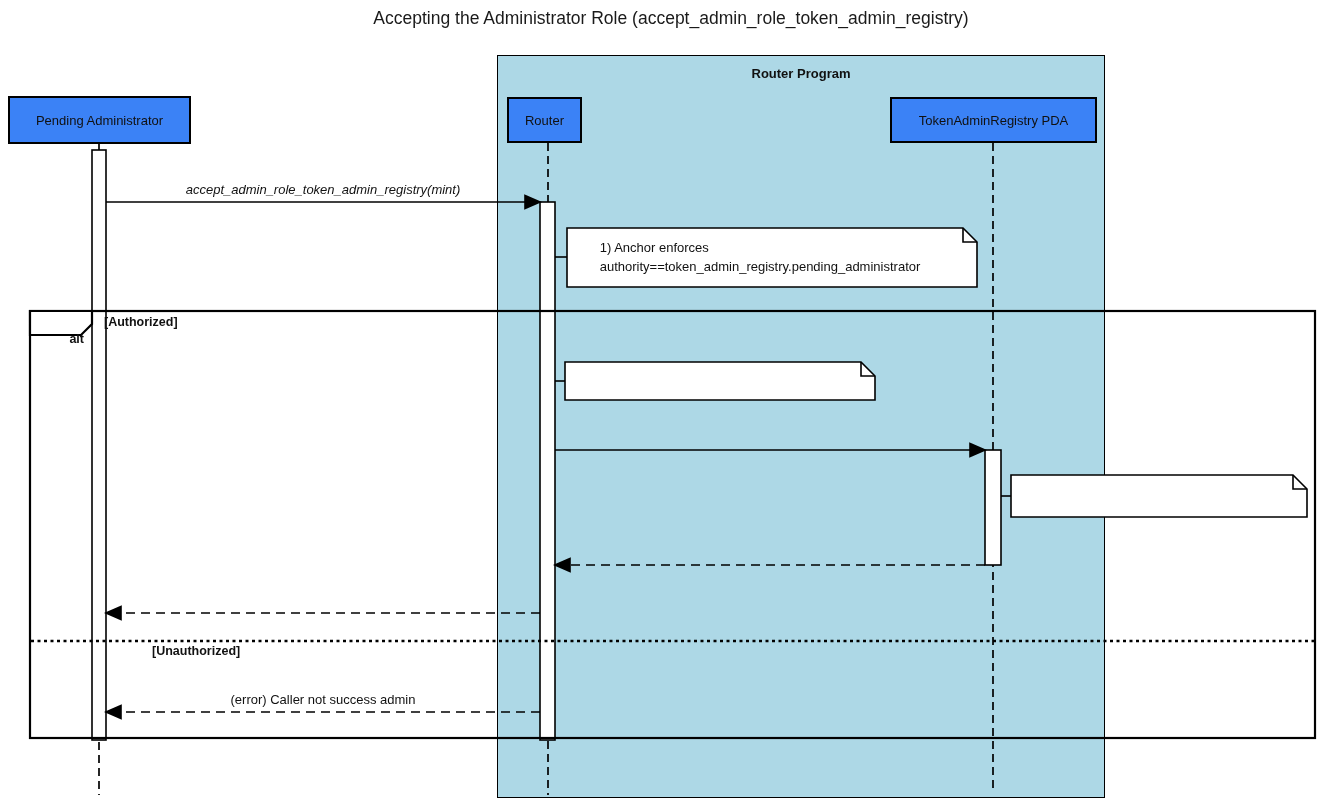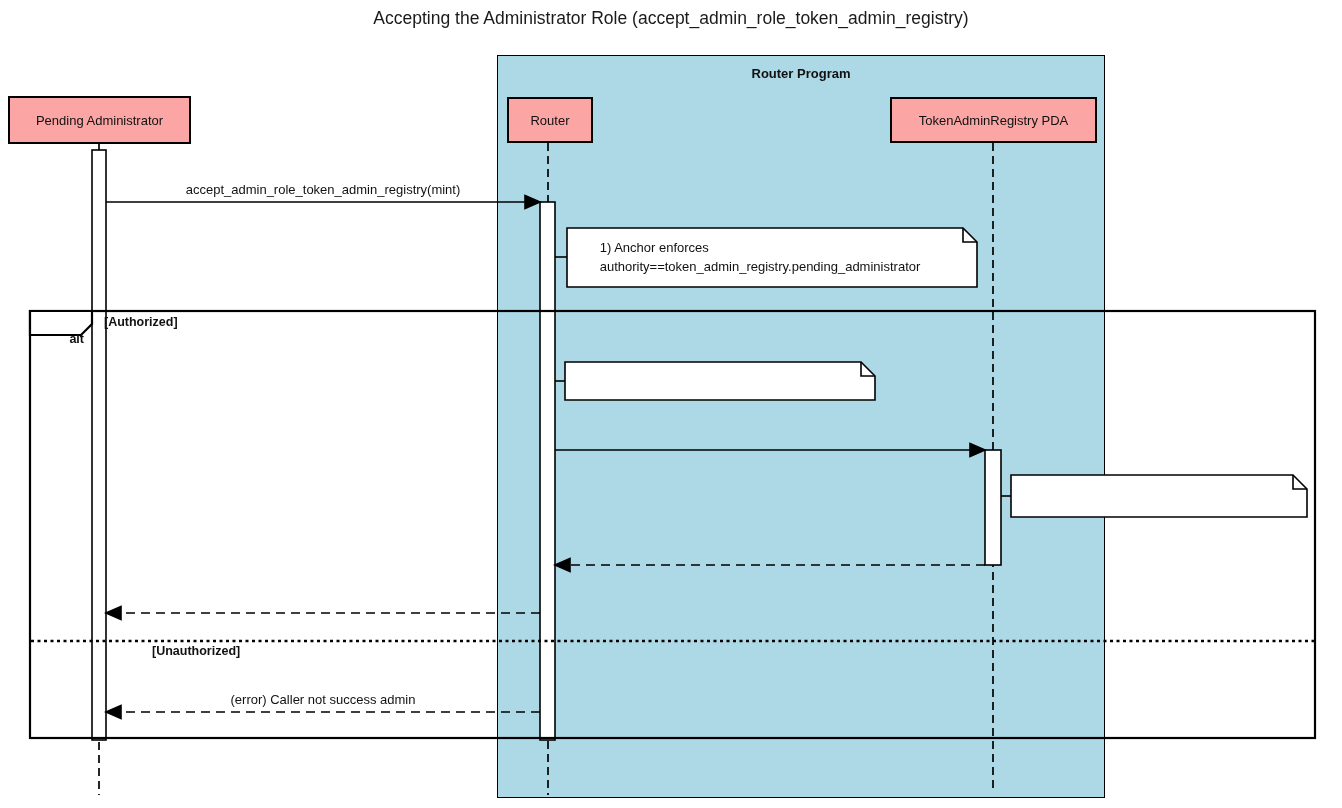--- a/index.html
+++ b/index.html
@@ -27,37 +27,37 @@
     z-index:0;
   }
   #group-label{
     top:66px;left:497px;width:608px;
     text-align:center;
     font-size:13px;font-weight:bold;
     z-index:3;
   }
   svg#layer{position:absolute;left:0;top:0;z-index:1;}
   .participant{
-    background:#fca5a5;
+    background:#3b82f6;
     border:2px solid #000;
     box-sizing:border-box;
     display:flex;align-items:center;justify-content:center;
     font-size:13px;
     z-index:2;
     text-align:center;
   }
   #p-pending{left:8px;top:96px;width:183px;height:48px;}
-  #p-router{left:507px;top:97px;width:86px;height:46px;}
+  #p-router{left:507px;top:97px;width:75px;height:46px;}
   #p-pda{left:890px;top:97px;width:207px;height:46px;}
   .msg-label{
     font-size:13px;
     text-align:center;
     z-index:3;
   }
-  #msg1-label{left:53px;top:182px;width:540px;}
+  #msg1-label{left:53px;top:182px;width:540px;font-style:italic;}
   #msg-success-label{left:53px;top:594px;width:540px;}
   #msg-error-label{left:53px;top:692px;width:540px;}
   .note-text{
     display:flex;align-items:center;justify-content:center;
     font-size:13px;
     z-index:3;
     box-sizing:border-box;
   }
   .note-text span{white-space:pre-line;text-align:left;line-height:1.45;}
   #note1-text{left:555px;top:228px;width:410px;height:59px;}

